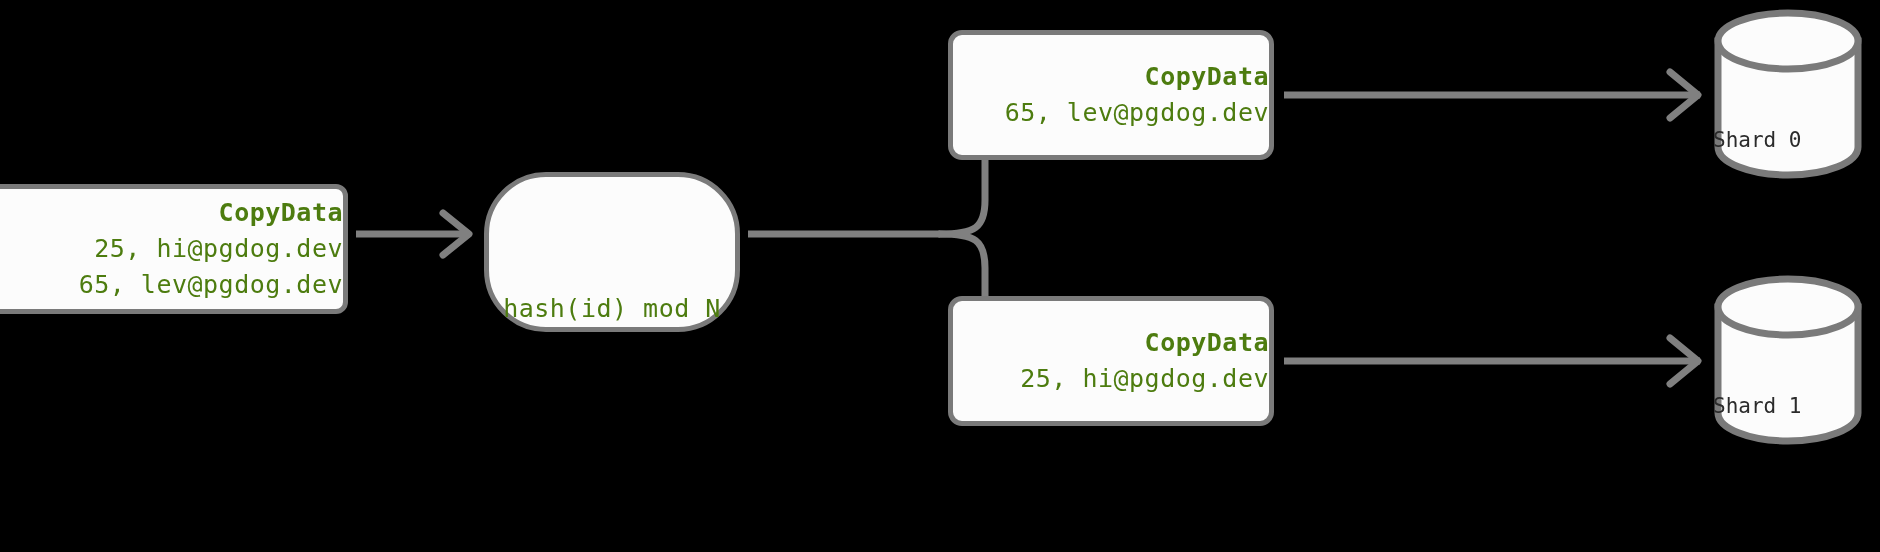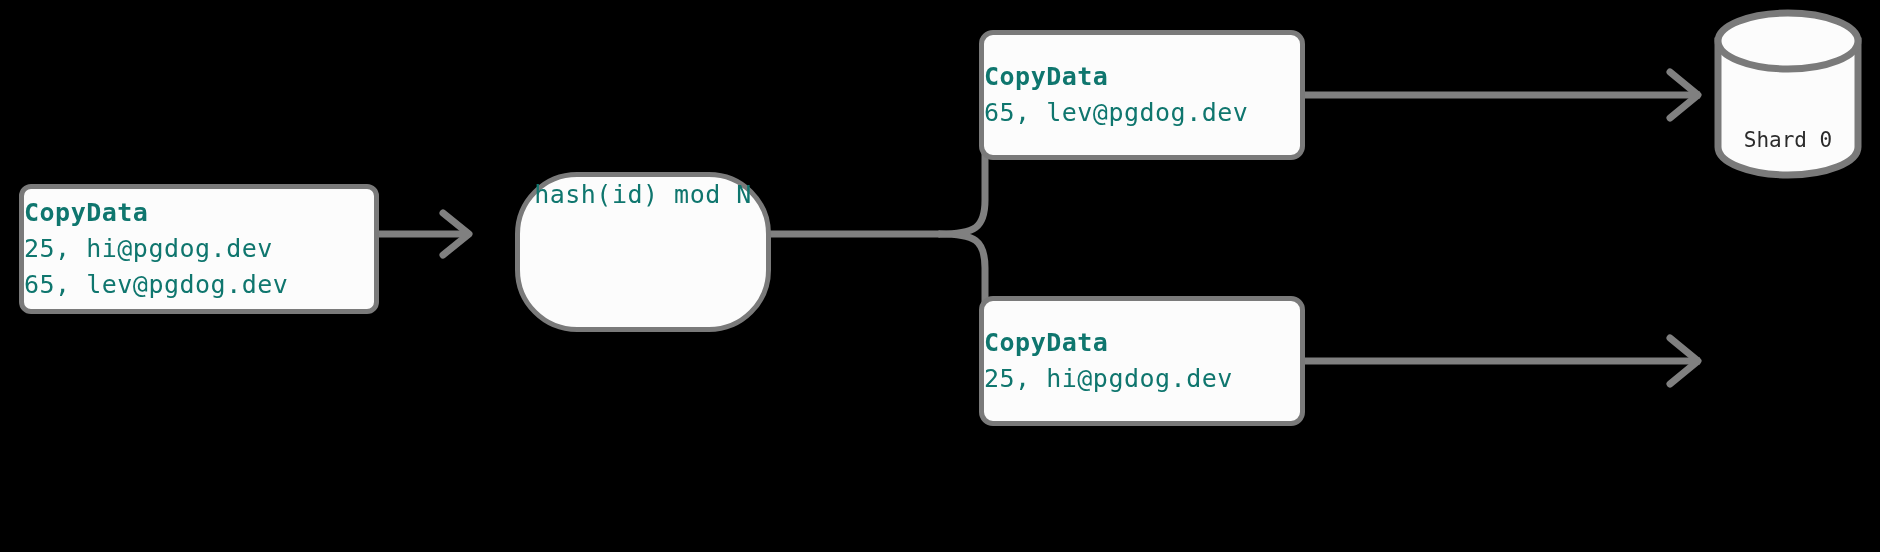--- a/index.html
+++ b/index.html
@@ -16,24 +16,23 @@
     font-family: "DejaVu Sans Mono", "Liberation Mono", monospace;
   }
   .node-box {
     position: absolute;
     box-sizing: border-box;
     background: #fcfcfc;
     border: 5px solid #7a7a7a;
     border-radius: 14px;
     display: flex;
     flex-direction: column;
-    align-items: flex-start;
+    align-items: flex-end;
     justify-content: center;
-    color: #0f766e;
-    margin-left: 31px;
+    color: #4d7c0f;
   }
   .node-line {
     font-family: "DejaVu Sans Mono", "Liberation Mono", monospace;
     font-size: 25px;
     line-height: 36px;
     letter-spacing: 0.5px;
     white-space: pre;
   }
   .node-line.title {
     font-weight: bold;
@@ -80,21 +79,21 @@
     top: 0;
     width: 150px;
     height: 172px;
     overflow: visible;
   }
   .db-label {
     position: absolute;
     left: 0;
     right: 0;
     bottom: 28px;
-    text-align: center;
+    text-align: left;
     font-family: "DejaVu Sans Mono", "Liberation Mono", monospace;
     font-size: 21px;
     color: #2b2b2b;
     white-space: pre;
   }
   #db-shard0 { left: 1713px; top: 8px; }
   #db-shard1 { left: 1713px; top: 274px; }
 
   #wires {
     position: absolute;
@@ -159,14 +158,21 @@
   </div>
 
   <div class="db" id="db-shard0">
     <svg viewBox="0 0 150 172" xmlns="http://www.w3.org/2000/svg">
       <path d="M 5 33 L 5 139 A 70 28 0 0 0 145 139 L 145 33 Z" fill="#fcfcfc" stroke="#7a7a7a" stroke-width="7"></path>
       <ellipse cx="75" cy="33" rx="70" ry="28" fill="#fcfcfc" stroke="#7a7a7a" stroke-width="7"></ellipse>
     </svg>
     <div class="db-label">Shard 0</div>
   </div>
 
+  <div class="db" id="db-shard1">
+    <svg viewBox="0 0 150 172" xmlns="http://www.w3.org/2000/svg">
+      <path d="M 5 33 L 5 139 A 70 28 0 0 0 145 139 L 145 33 Z" fill="#fcfcfc" stroke="#7a7a7a" stroke-width="7"></path>
+      <ellipse cx="75" cy="33" rx="70" ry="28" fill="#fcfcfc" stroke="#7a7a7a" stroke-width="7"></ellipse>
+    </svg>
+    <div class="db-label">Shard 1</div>
+  </div>
 
 </div>
 
 </body></html>

